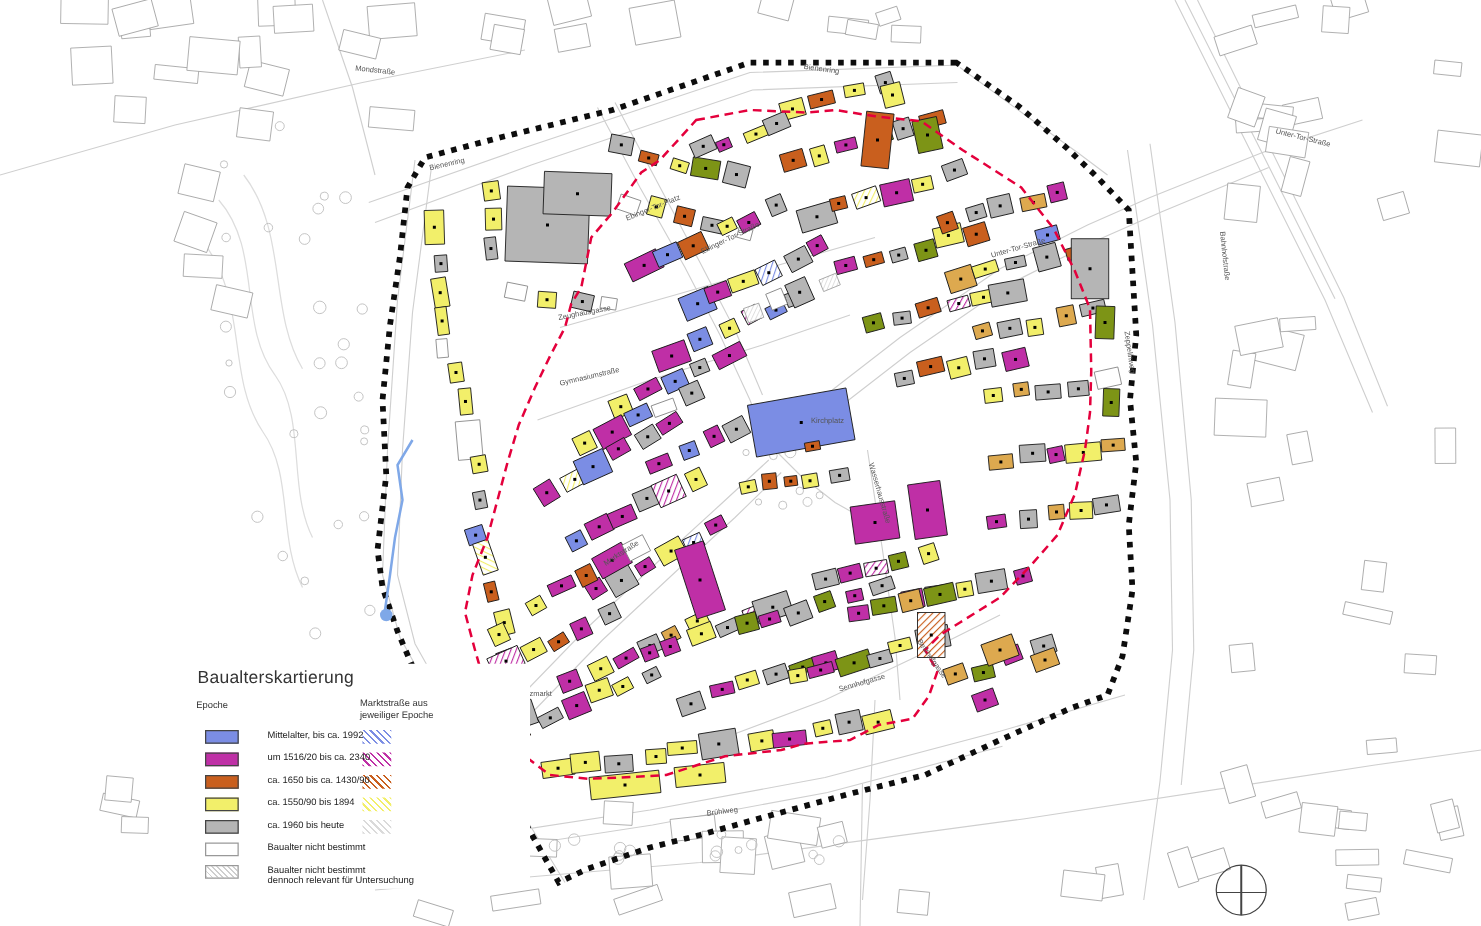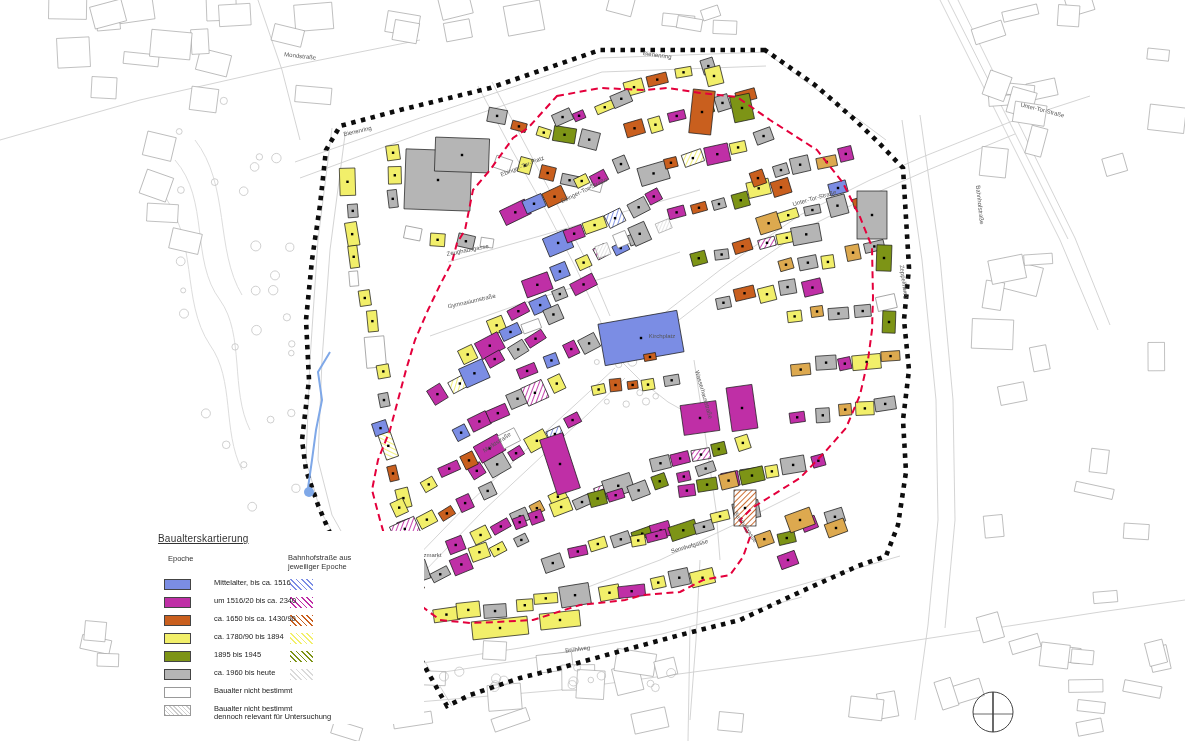--- a/index.html
+++ b/index.html
@@ -1,23 +1,23 @@
 <!DOCTYPE html>
 <html><head>
 <meta charset="utf-8">
 <style>
   html,body{margin:0;padding:0;background:#fff;}
   #stage{position:relative;width:1185px;height:741px;overflow:hidden;background:#fff;
          font-family:"Liberation Sans",sans-serif;}
   #mapsvg{position:absolute;left:0;top:0;}
   
   #legend{position:absolute;left:156px;top:531px;width:268px;background:#fff;z-index:5;color:#222;}
-  #legend .ltitle{font-size:10px;color:#333;letter-spacing:.2px;margin:2px 0 10px 2px;text-decoration:underline;}
+  #legend .ltitle{font-size:14px;color:#333;letter-spacing:.2px;margin:2px 0 10px 2px;}
   #legend .lheads{position:relative;height:22px;}
-  #legend .h1{position:absolute;left:12px;top:0;font-size:7.5px;color:#333;}
+  #legend .h1{position:absolute;left:1px;top:0;font-size:7.5px;color:#333;}
   #legend .h2{position:absolute;left:132px;top:0;font-size:7.5px;color:#333;white-space:pre-line;line-height:1.15;}
   .lrow{position:relative;height:18px;}
   .lrow.tall{height:22px;}
   .sw{position:absolute;left:8px;top:3px;width:27px;height:11px;border:1px solid #444;box-sizing:border-box;}
   .sw.noborder{border-color:#999;}
   .hsw{position:absolute;left:134px;top:3px;width:23px;height:11px;}
   .llab{position:absolute;left:58px;top:3px;font-size:7.5px;line-height:1.1;color:#222;white-space:pre-line;}
 </style>
 </head>
 <body>
@@ -775,47 +775,42 @@
         <circle cx="993" cy="712" r="20" fill="none" stroke="#444" stroke-width="1"></circle>
         <line x1="993" y1="692" x2="993" y2="732" stroke="#444" stroke-width="1.6"></line>
         <line x1="973" y1="714" x2="1013" y2="714" stroke="#444" stroke-width="0.8"></line>
       </g>
     </svg>
 
   <div id="legend">
     <div class="ltitle">Baualterskartierung</div>
     <div class="lheads">
       <div class="h1">Epoche</div>
-      <div class="h2">Bahnhofstraße aus
+      <div class="h2">Marktstraße aus
 jeweiliger Epoche</div>
     </div>
     <div class="lrow">
       <span class="sw" style="background: rgb(123, 141, 228);"></span>
       <span class="hsw" style="background: repeating-linear-gradient(45deg, rgb(123, 141, 228) 0px, rgb(123, 141, 228) 1.3px, rgba(0, 0, 0, 0) 1.3px, rgba(0, 0, 0, 0) 3.8px);"></span>
-      <span class="llab">Mittelalter, bis ca. 1516</span>
+      <span class="llab">Mittelalter, bis ca. 1992</span>
     </div>
     <div class="lrow">
       <span class="sw" style="background: rgb(191, 47, 166);"></span>
       <span class="hsw" style="background: repeating-linear-gradient(45deg, rgb(191, 47, 166) 0px, rgb(191, 47, 166) 1.3px, rgba(0, 0, 0, 0) 1.3px, rgba(0, 0, 0, 0) 3.8px);"></span>
       <span class="llab">um 1516/20 bis ca. 2340</span>
     </div>
     <div class="lrow">
       <span class="sw" style="background: rgb(201, 95, 30);"></span>
       <span class="hsw" style="background: repeating-linear-gradient(45deg, rgb(201, 95, 30) 0px, rgb(201, 95, 30) 1.3px, rgba(0, 0, 0, 0) 1.3px, rgba(0, 0, 0, 0) 3.8px);"></span>
       <span class="llab">ca. 1650 bis ca. 1430/90</span>
     </div>
     <div class="lrow">
       <span class="sw" style="background: rgb(242, 239, 106);"></span>
       <span class="hsw" style="background: repeating-linear-gradient(45deg, rgb(242, 239, 106) 0px, rgb(242, 239, 106) 1.3px, rgba(0, 0, 0, 0) 1.3px, rgba(0, 0, 0, 0) 3.8px);"></span>
-      <span class="llab">ca. 1780/90 bis 1894</span>
-    </div>
-    <div class="lrow">
-      <span class="sw" style="background: rgb(125, 148, 22);"></span>
-      <span class="hsw" style="background: repeating-linear-gradient(45deg, rgb(125, 148, 22) 0px, rgb(125, 148, 22) 1.3px, rgba(0, 0, 0, 0) 1.3px, rgba(0, 0, 0, 0) 3.8px);"></span>
-      <span class="llab">1895 bis 1945</span>
+      <span class="llab">ca. 1550/90 bis 1894</span>
     </div>
     <div class="lrow">
       <span class="sw" style="background: rgb(181, 181, 181);"></span>
       <span class="hsw" style="background: repeating-linear-gradient(45deg, rgb(218, 218, 218) 0px, rgb(218, 218, 218) 1.3px, rgba(0, 0, 0, 0) 1.3px, rgba(0, 0, 0, 0) 3.8px);"></span>
       <span class="llab">ca. 1960 bis heute</span>
     </div>
     <div class="lrow">
       <span class="sw noborder" style="background: rgb(255, 255, 255);"></span>
       <span class="llab">Baualter nicht bestimmt</span>
     </div>

